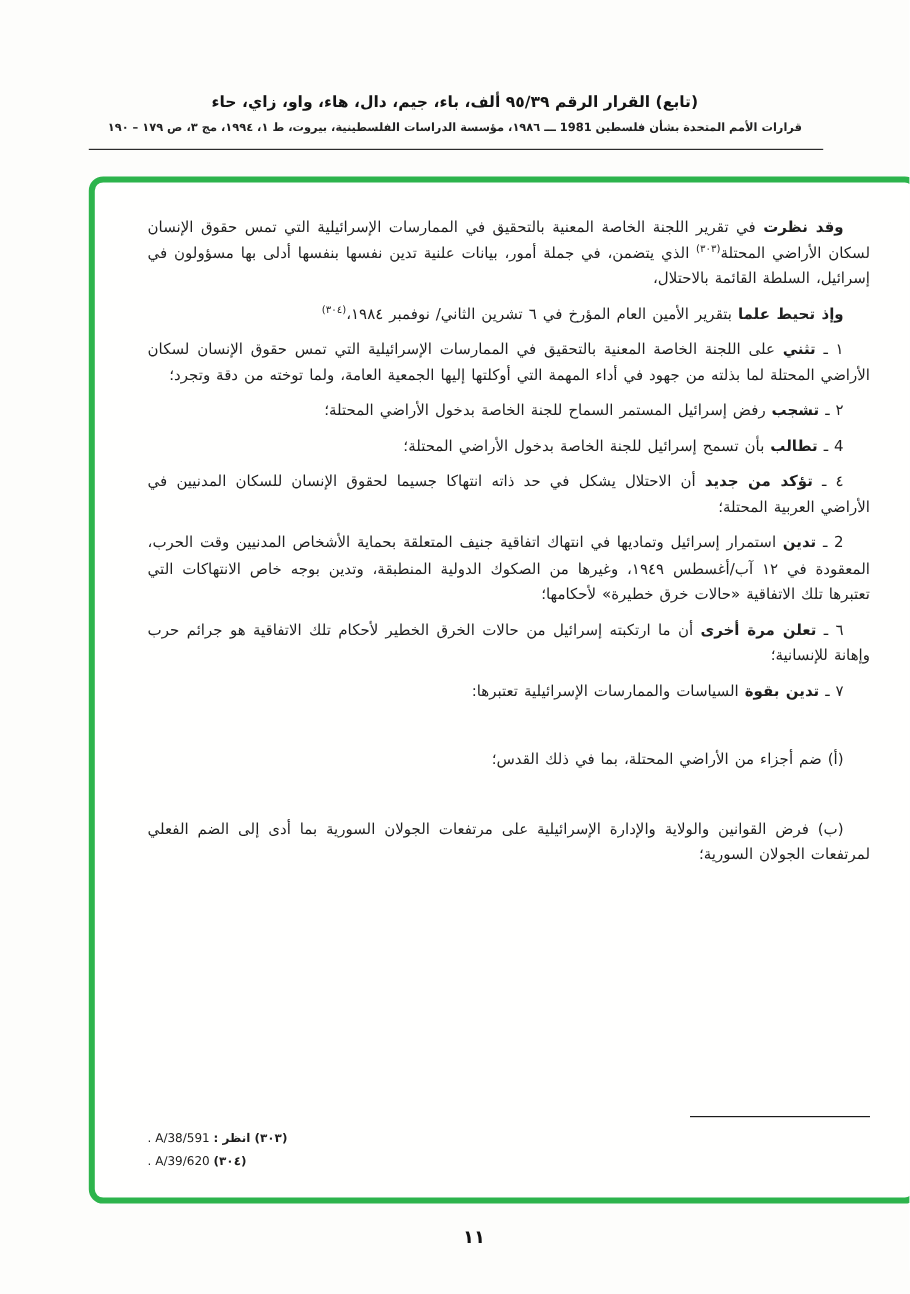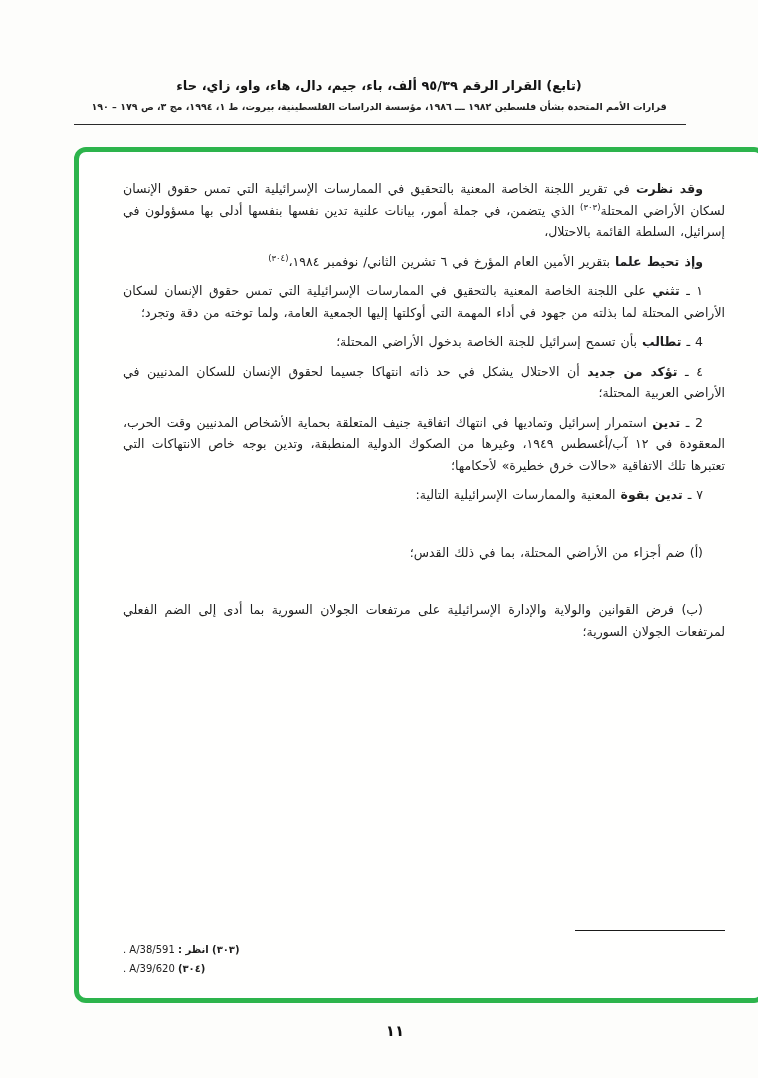--- a/index.html
+++ b/index.html
@@ -55,44 +55,46 @@
     text-align:center; font-size:15px; font-weight:bold; color:#111;
   }
 </style>
 </head>
 <body>
 
 <div class="page">
 
   <header class="doc-header">
     <div class="h1">(تابع) القرار الرقم ٩٥/٣٩ ألف، باء، جيم، دال، هاء، واو، زاي، حاء</div>
-    <div class="h2">قرارات الأمم المتحدة بشأن فلسطين ١٩٨٢ ـــ ١٩٨٦، مؤسسة الدراسات الفلسطينية، بيروت، ط ١، ١٩٩٤، مج ٣، ص ١٧٩ – ١٩٠</div>
+    <div class="h2">قرارات الأمم المتحدة بشأن فلسطين 1981 ـــ ١٩٨٦، مؤسسة الدراسات الفلسطينية، بيروت، ط ١، ١٩٩٤، مج ٣، ص ١٧٩ – ١٩٠</div>
   </header>
 
   <div class="header-rule"></div>
 
   <div class="green-frame">
 
     <div class="text-body">
 
       <p class="para"><span class="bold">وقد نظرت</span><span> في تقرير اللجنة الخاصة المعنية بالتحقيق في الممارسات الإسرائيلية التي تمس حقوق الإنسان لسكان الأراضي المحتلة</span><sup class="fnref">(٣٠٣)</sup><span> الذي يتضمن، في جملة أمور، بيانات علنية تدين نفسها بنفسها أدلى بها مسؤولون في إسرائيل، السلطة القائمة بالاحتلال،</span></p>
 
       <p class="para"><span class="bold">وإذ تحيط علما</span><span> بتقرير الأمين العام المؤرخ في ٦ تشرين الثاني/ نوفمبر ١٩٨٤،</span><sup class="fnref">(٣٠٤)</sup></p>
 
       <p class="para"><span>١ ـ </span><span class="bold">تثني</span><span> على اللجنة الخاصة المعنية بالتحقيق في الممارسات الإسرائيلية التي تمس حقوق الإنسان لسكان الأراضي المحتلة لما بذلته من جهود في أداء المهمة التي أوكلتها إليها الجمعية العامة، ولما توخته من دقة وتجرد؛</span></p>
 
+      <p class="para"><span>٢ ـ </span><span class="bold">تشجب</span><span> رفض إسرائيل المستمر السماح للجنة الخاصة بدخول الأراضي المحتلة؛</span></p>
 
       <p class="para"><span>4 ـ </span><span class="bold">تطالب</span><span> بأن تسمح إسرائيل للجنة الخاصة بدخول الأراضي المحتلة؛</span></p>
 
       <p class="para"><span>٤ ـ </span><span class="bold">تؤكد من جديد</span><span> أن الاحتلال يشكل في حد ذاته انتهاكا جسيما لحقوق الإنسان للسكان المدنيين في الأراضي العربية المحتلة؛</span></p>
 
       <p class="para"><span>2 ـ </span><span class="bold">تدين</span><span> استمرار إسرائيل وتماديها في انتهاك اتفاقية جنيف المتعلقة بحماية الأشخاص المدنيين وقت الحرب، المعقودة في ١٢ آب/أغسطس ١٩٤٩، وغيرها من الصكوك الدولية المنطبقة، وتدين بوجه خاص الانتهاكات التي تعتبرها تلك الاتفاقية «حالات خرق خطيرة» لأحكامها؛</span></p>
 
+      <p class="para"><span>٦ ـ </span><span class="bold">تعلن مرة أخرى</span><span> أن ما ارتكبته إسرائيل من حالات الخرق الخطير لأحكام تلك الاتفاقية هو جرائم حرب وإهانة للإنسانية؛</span></p>
 
-      <p class="para"><span>٧ ـ </span><span class="bold">تدين بقوة</span><span> المعنية والممارسات الإسرائيلية التالية:</span></p>
+      <p class="para"><span>٧ ـ </span><span class="bold">تدين بقوة</span><span> السياسات والممارسات الإسرائيلية تعتبرها:</span></p>
 
       <p class="para sub"><span>(أ) ضم أجزاء من الأراضي المحتلة، بما في ذلك القدس؛</span></p>
 
       <p class="para sub"><span>(ب) فرض القوانين والولاية والإدارة الإسرائيلية على مرتفعات الجولان السورية بما أدى إلى الضم الفعلي لمرتفعات الجولان السورية؛</span></p>
 
     </div>
 
     <div class="footnotes">
       <div class="fn-sep"></div>
       <p class="footnote"><span class="fn-marker">(٣٠٣) انظر :</span> <span>A/38/591 .</span></p>

